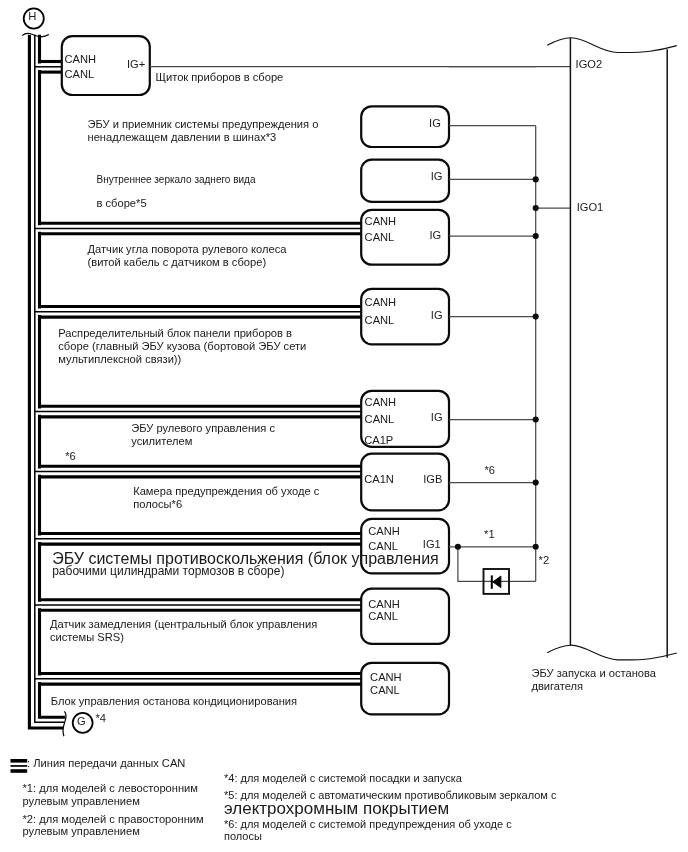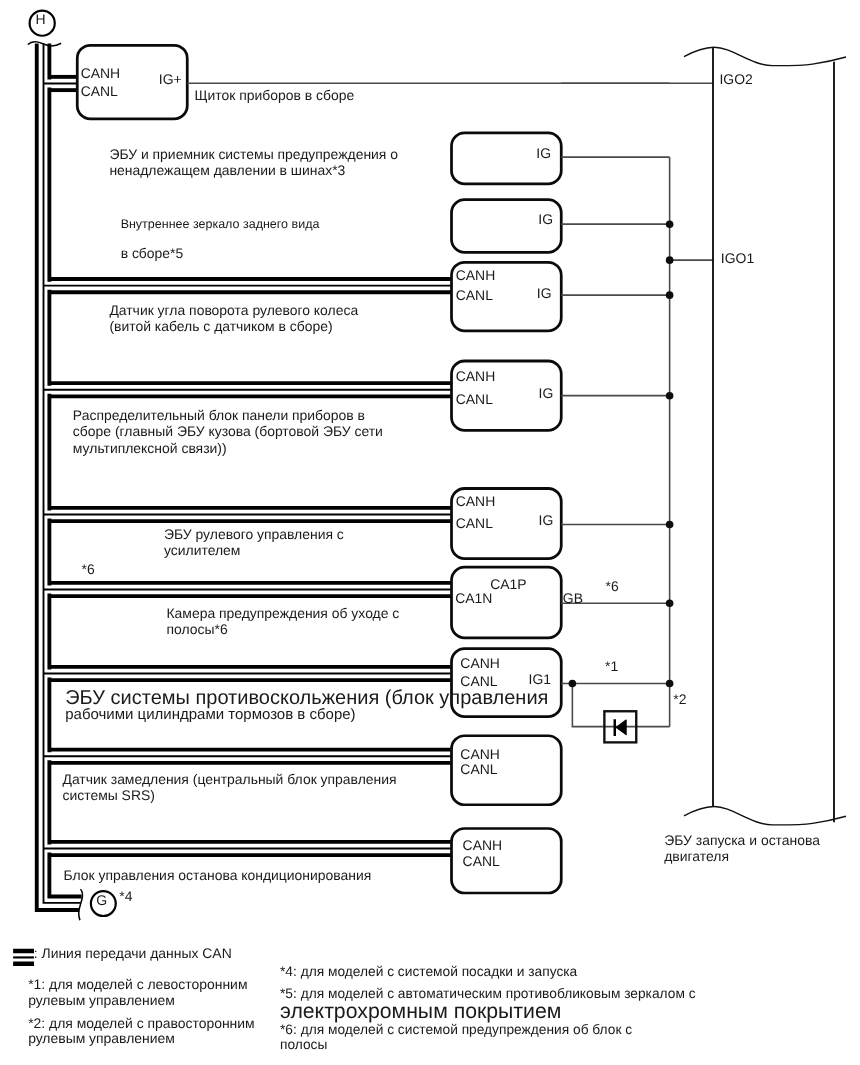--- a/index.html
+++ b/index.html
@@ -139,23 +139,23 @@
     <div class="txt" style="left:364.6px;top:296.7px;font-size:11.15px;">CANH</div>
     <div class="txt" style="left:364.6px;top:314.8px;font-size:11.15px;">CANL</div>
     <div class="txt" style="left:0;top:309.8px;width:442.6px;text-align:right;font-size:11.15px;">IG</div>
     <div class="txt" style="left:131.2px;top:422.8px;font-size:11.15px;">ЭБУ рулевого управления с</div>
     <div class="txt" style="left:131.2px;top:435.65px;font-size:11.15px;">усилителем</div>
     <div class="txt" style="left:364.6px;top:397.0px;font-size:11.15px;">CANH</div>
     <div class="txt" style="left:364.6px;top:413.9px;font-size:11.15px;">CANL</div>
     <div class="txt" style="left:0;top:411.8px;width:442.6px;text-align:right;font-size:11.15px;">IG</div>
     <div class="txt" style="left:133.2px;top:485.8px;font-size:11.15px;">Камера предупреждения об уходе с</div>
     <div class="txt" style="left:133.2px;top:498.65px;font-size:11.15px;">полосы*6</div>
-    <div class="txt" style="left:364.2px;top:463px;font-size:11.15px;padding-left:28px;">CA1P</div>
+    <div class="txt" style="left:364.2px;top:435px;font-size:11.15px;">CA1P</div>
     <div class="txt" style="left:364.2px;top:474.0px;font-size:11.15px;">CA1N</div>
-    <div class="txt" style="left:0;top:473.7px;width:442.4px;text-align:right;font-size:11.15px;margin-left:24px;">IGB</div>
+    <div class="txt" style="left:0;top:473.7px;width:442.4px;text-align:right;font-size:11.15px;">IGB</div>
     <div class="txt" style="left:52.2px;top:552.8px;font-size:16px;">ЭБУ системы противоскольжения (блок управления</div>
     <div class="txt" style="left:52.2px;top:565.65px;font-size:12px;text-align:right;">рабочими цилиндрами тормозов в сборе)</div>
     <div class="txt" style="left:368.3px;top:525.9px;font-size:11.15px;">CANH</div>
     <div class="txt" style="left:368.3px;top:540.9px;font-size:11.15px;">CANL</div>
     <div class="txt" style="left:0;top:539.2px;width:440.8px;text-align:right;font-size:11.15px;">IG1</div>
     <div class="txt" style="left:50.0px;top:619.2px;font-size:11.15px;">Датчик замедления (центральный блок управления</div>
     <div class="txt" style="left:50.0px;top:632.05px;font-size:11.15px;">системы SRS)</div>
     <div class="txt" style="left:368.3px;top:598.6px;font-size:11.15px;">CANH</div>
     <div class="txt" style="left:368.3px;top:611.4px;font-size:11.15px;">CANL</div>
     <div class="txt" style="left:50.8px;top:696.0px;font-size:11.15px;">Блок управления останова кондиционирования</div>
@@ -173,16 +173,16 @@
     <div class="txt" style="left:22.4px;top:10.8px;width:20px;text-align:center;font-size:11.2px;">H</div>
     <div class="txt" style="left:71.3px;top:715.7px;width:20px;text-align:center;font-size:11.2px;">G</div>
     <div class="txt" style="left:27.0px;top:757.9px;font-size:11.15px;">: Линия передачи данных CAN</div>
     <div class="txt" style="left:22.5px;top:783.0px;font-size:11.15px;">*1: для моделей с левосторонним</div>
     <div class="txt" style="left:22.5px;top:795.5px;font-size:11.15px;">рулевым управлением</div>
     <div class="txt" style="left:22.5px;top:813.9px;font-size:11.15px;">*2: для моделей с правосторонним</div>
     <div class="txt" style="left:22.5px;top:826.4px;font-size:11.15px;">рулевым управлением</div>
     <div class="txt" style="left:224.0px;top:773.4px;font-size:11.0px;">*4: для моделей с системой посадки и запуска</div>
     <div class="txt" style="left:224.0px;top:789.8px;font-size:11.0px;">*5: для моделей с автоматическим противобликовым зеркалом с</div>
     <div class="txt" style="left:224.0px;top:803.4px;font-size:17px;">электрохромным покрытием</div>
-    <div class="txt" style="left:224.0px;top:819.4px;font-size:11.0px;">*6: для моделей с системой предупреждения об блок с</div>
+    <div class="txt" style="left:224.0px;top:819.4px;font-size:11.0px;">*6: для моделей с системой предупреждения об уходе с</div>
     <div class="txt" style="left:224.0px;top:831.3px;font-size:11.0px;">полосы</div>
   </div>
 </div>
 
 </body></html>

